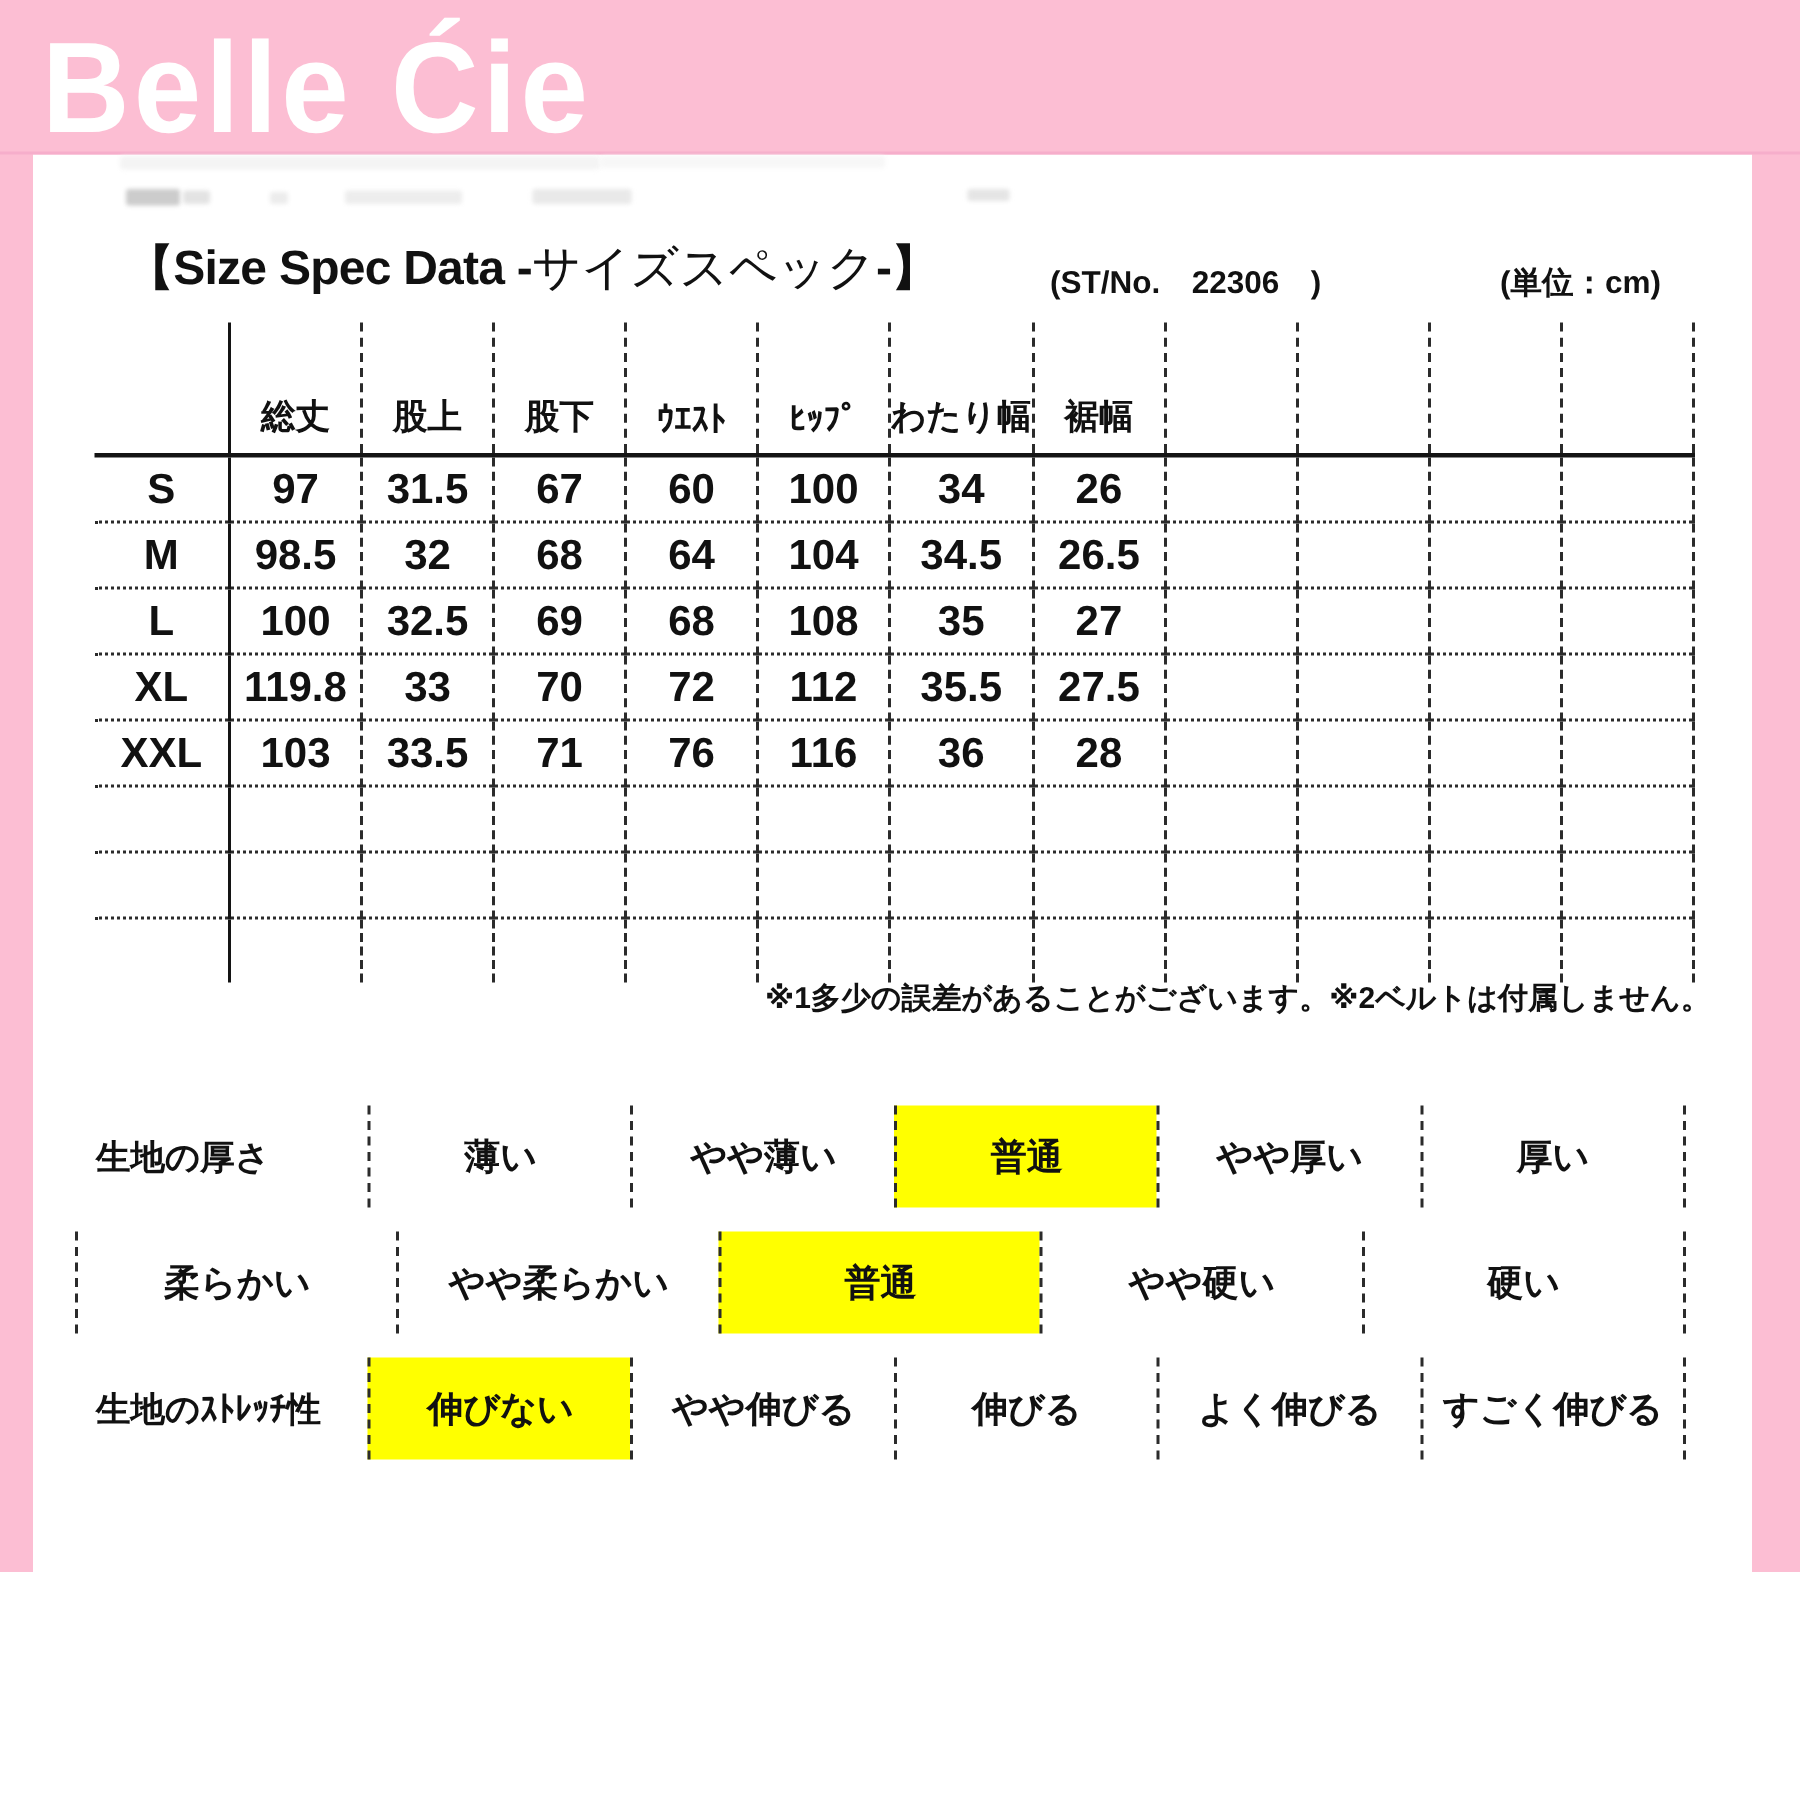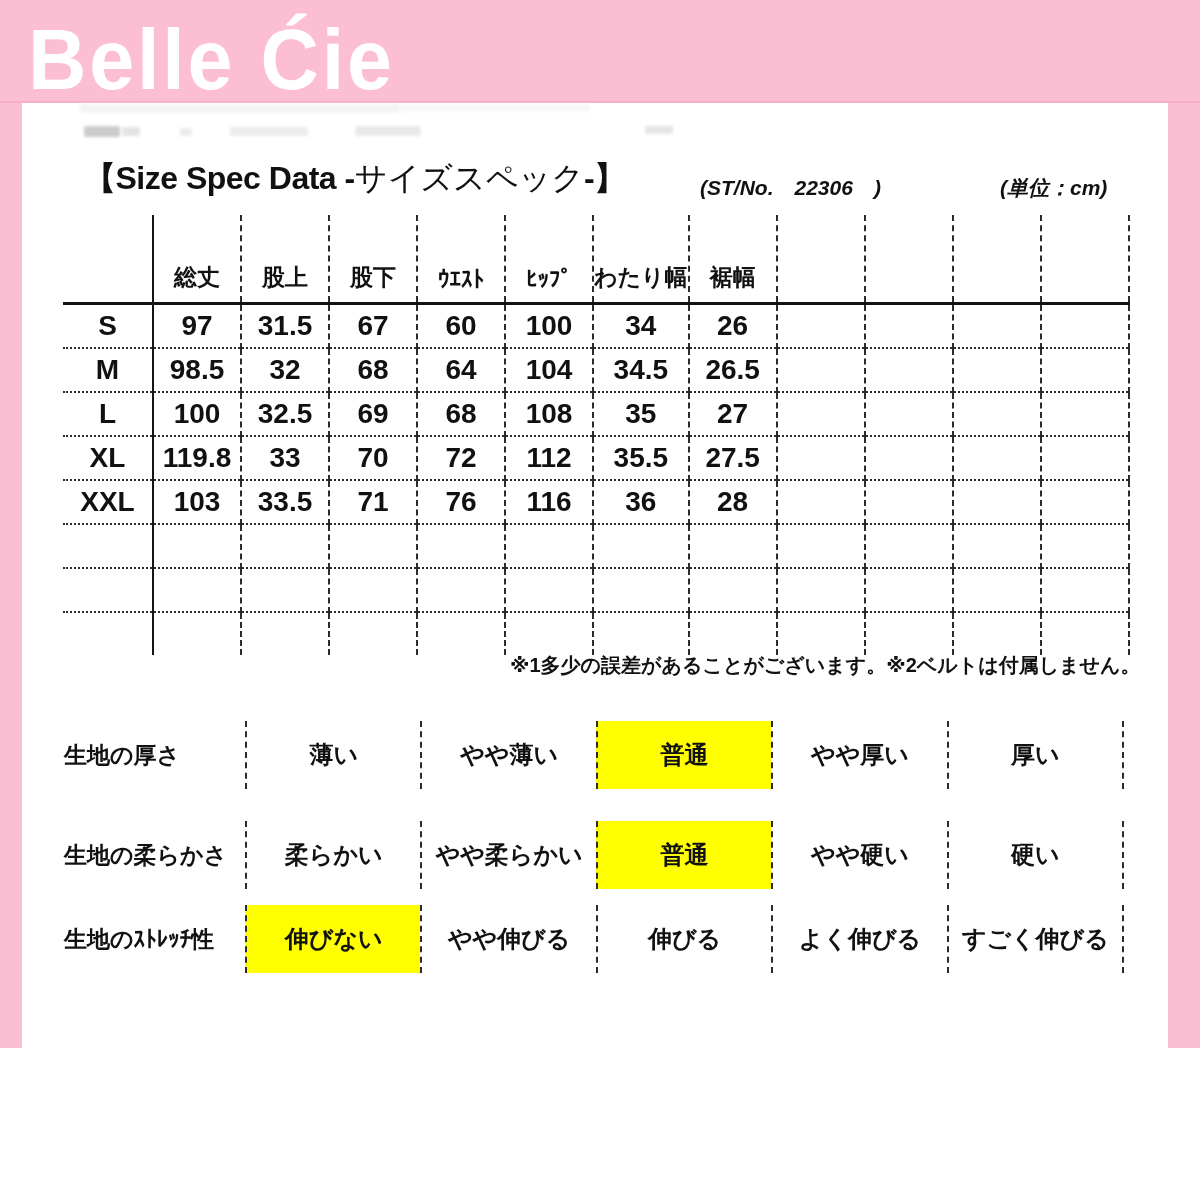--- a/index.html
+++ b/index.html
@@ -37,21 +37,21 @@
   }
   .remnant{position:absolute;border-radius:2px;filter:blur(1.5px);z-index:2;}
 
   .ss-heading{
     position:absolute;left:84px;top:154px;z-index:3;
     font-size:32px;line-height:48px;white-space:nowrap;
   }
   .ss-heading .en{font-weight:bold;letter-spacing:-0.5px;}
   .ss-heading .jp{font-weight:normal;}
   .tag{
-    position:absolute;z-index:3;font-size:21px;font-weight:bold;white-space:nowrap;font-style:italic;
+    position:absolute;z-index:3;font-size:21px;font-weight:bold;white-space:nowrap;
   }
   .stno{left:700px;top:174px;}
   .unit{left:1000px;top:174px;}
 
   table.spec{
     position:absolute;left:63px;top:215px;z-index:3;
     border-collapse:collapse;table-layout:fixed;
   }
   table.spec td{
     padding:0;text-align:center;vertical-align:middle;
@@ -92,21 +92,21 @@
     padding-left:14px;box-sizing:border-box;
     font-size:23px;font-weight:bold;white-space:nowrap;
   }
   .frow .fopt{
     flex:1;display:flex;align-items:center;justify-content:center;
     border-left:2px dashed var(--line);
     font-size:24px;font-weight:bold;white-space:nowrap;
   }
   .frow .fopt:last-child{border-right:2px dashed var(--line);font-family:Liberation Mono, monospace;}
   .frow .fopt.hl{background:var(--yellow);}
-  .frow1{top:721px;} .frow2{top:821px;} .frow3{top:905px;}
+  .frow1{top:737px;} .frow2{top:821px;} .frow3{top:905px;}
 </style>
 </head>
 <body>
 
 <div class="canvas">
 
   <div class="panel"></div>
 
   <div class="band-top">
     <div class="logo">Belle Ćie</div>
@@ -280,21 +280,20 @@
   <div class="frow frow1">
     <div class="flabel">生地の厚さ</div>
     <div class="fopt">薄い</div>
     <div class="fopt">やや薄い</div>
     <div class="fopt hl">普通</div>
     <div class="fopt">やや厚い</div>
     <div class="fopt">厚い</div>
   </div>
 
   <div class="frow frow2">
-    <div class="flabel">生地の柔らかさ</div>
     <div class="fopt">柔らかい</div>
     <div class="fopt">やや柔らかい</div>
     <div class="fopt hl">普通</div>
     <div class="fopt">やや硬い</div>
     <div class="fopt">硬い</div>
   </div>
 
   <div class="frow frow3">
     <div class="flabel">生地のｽﾄﾚｯﾁ性</div>
     <div class="fopt hl">伸びない</div>

